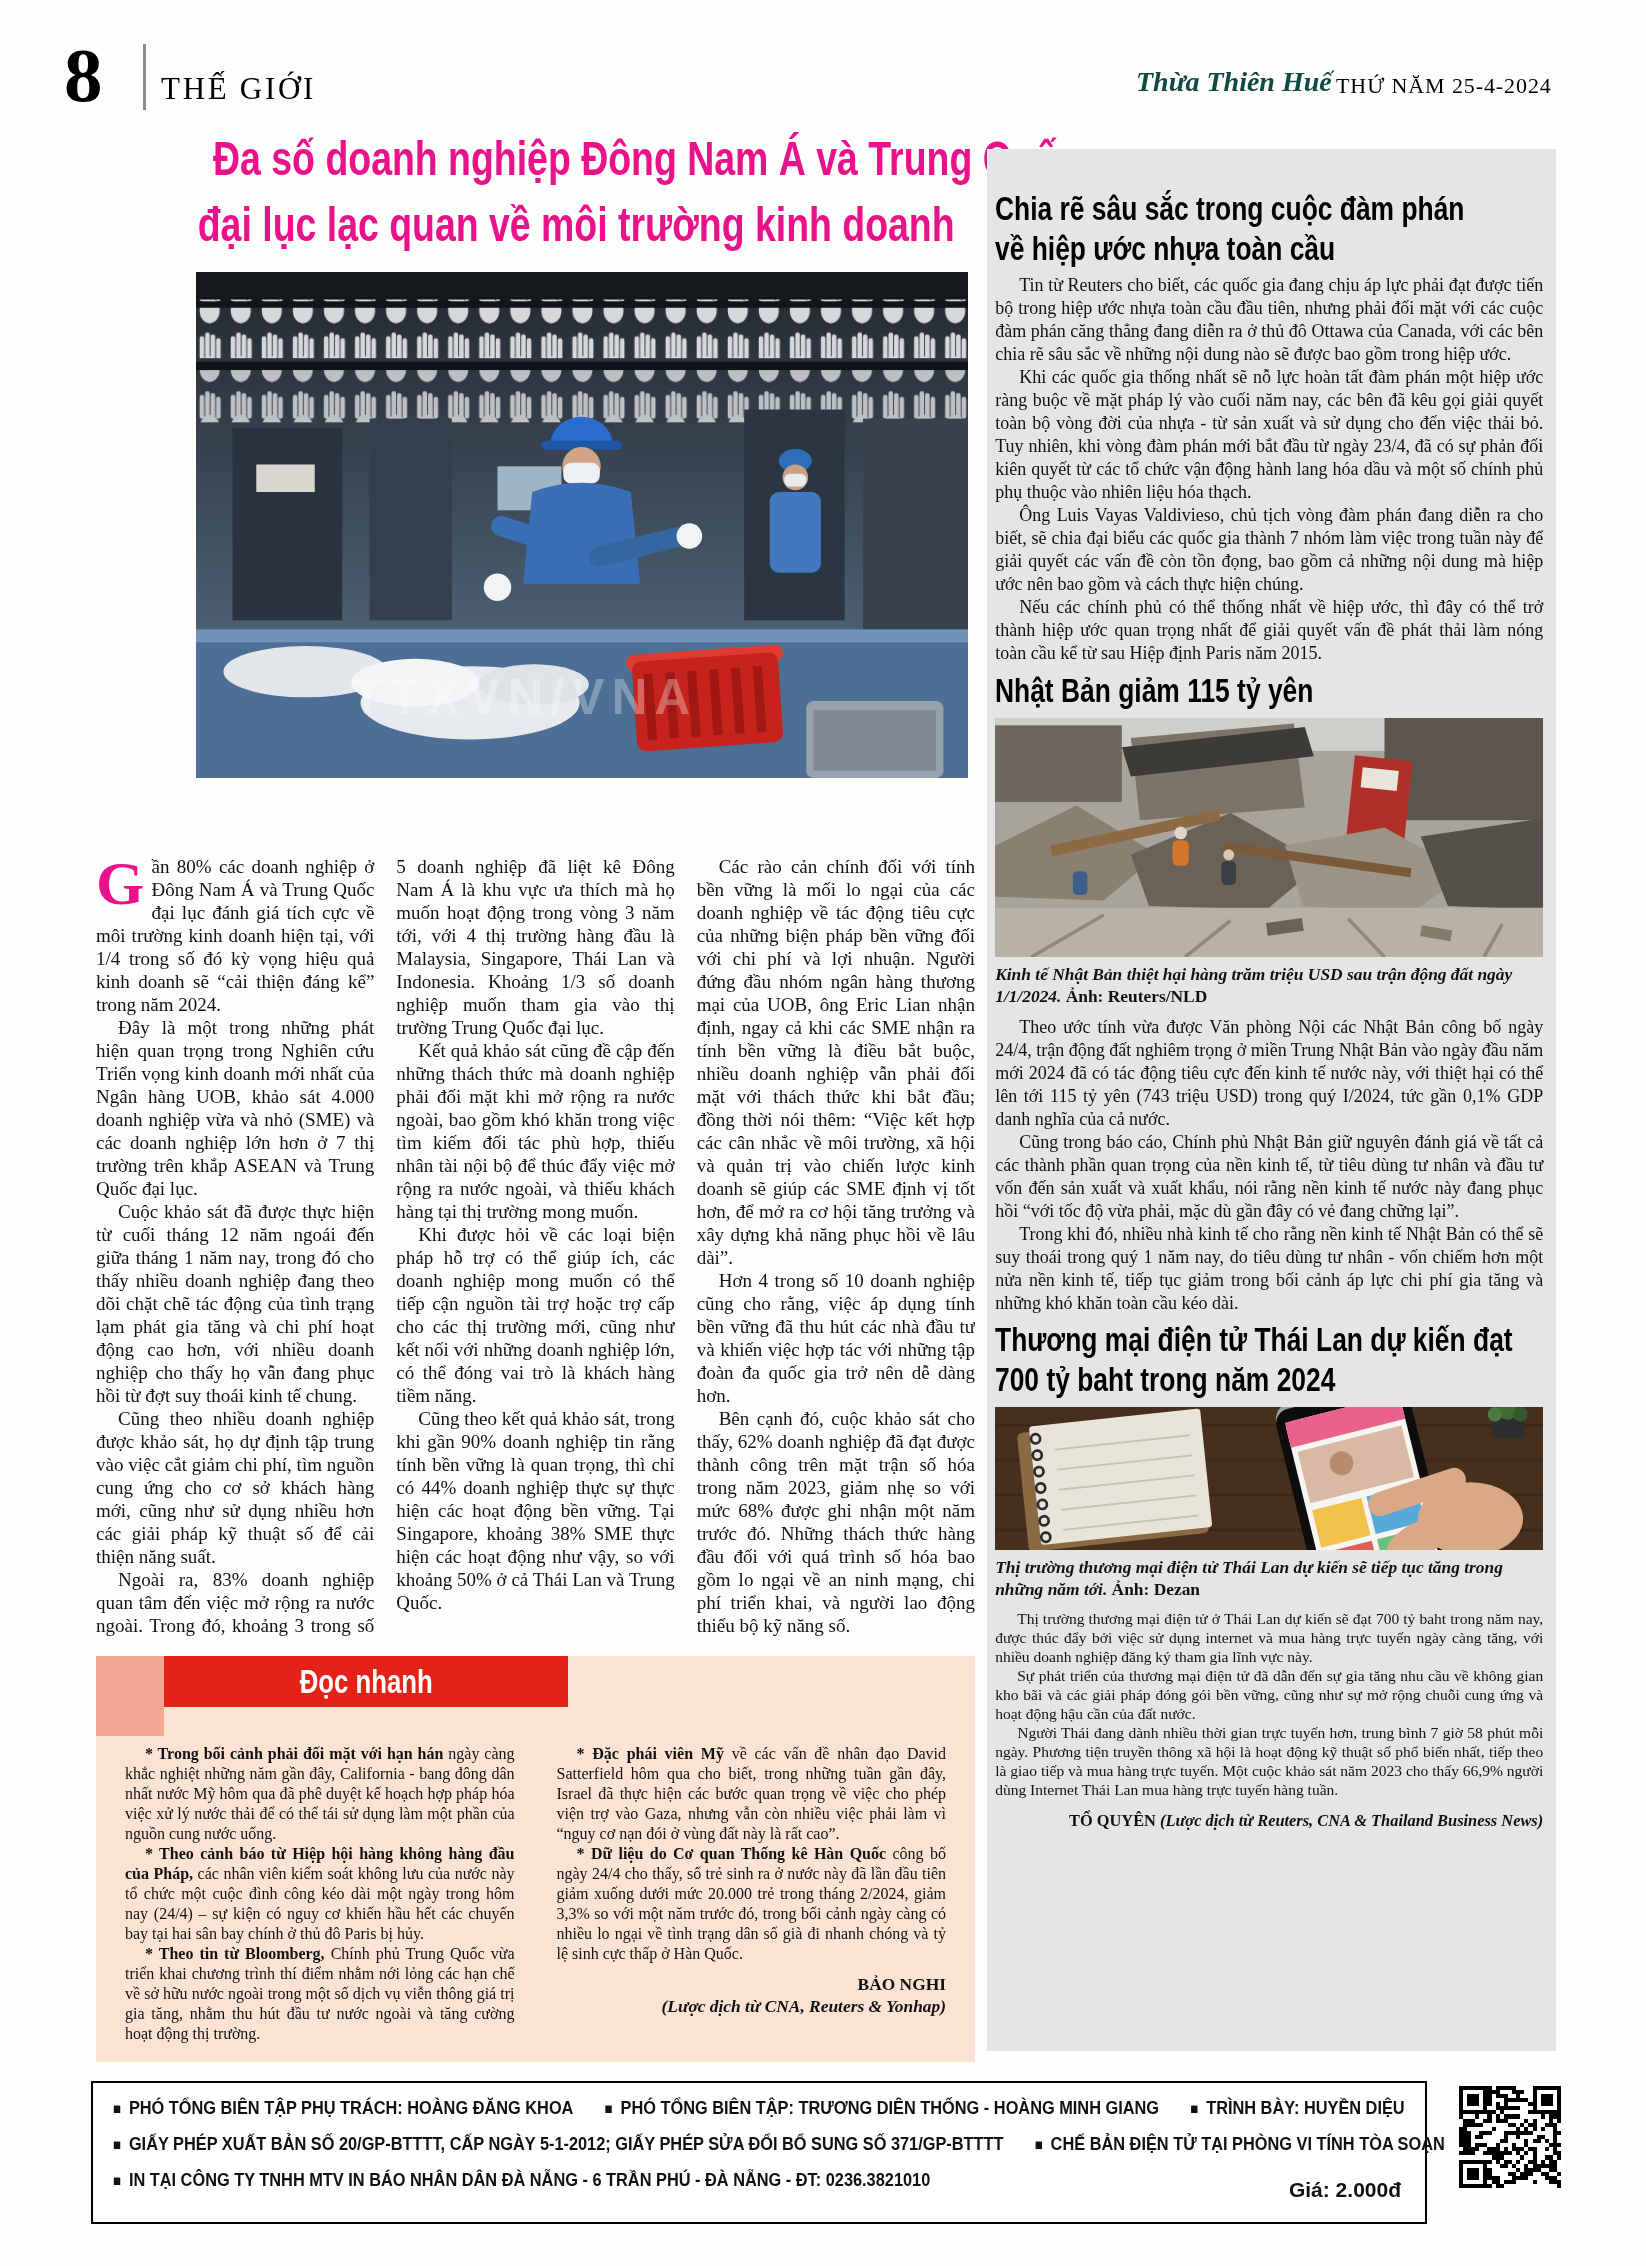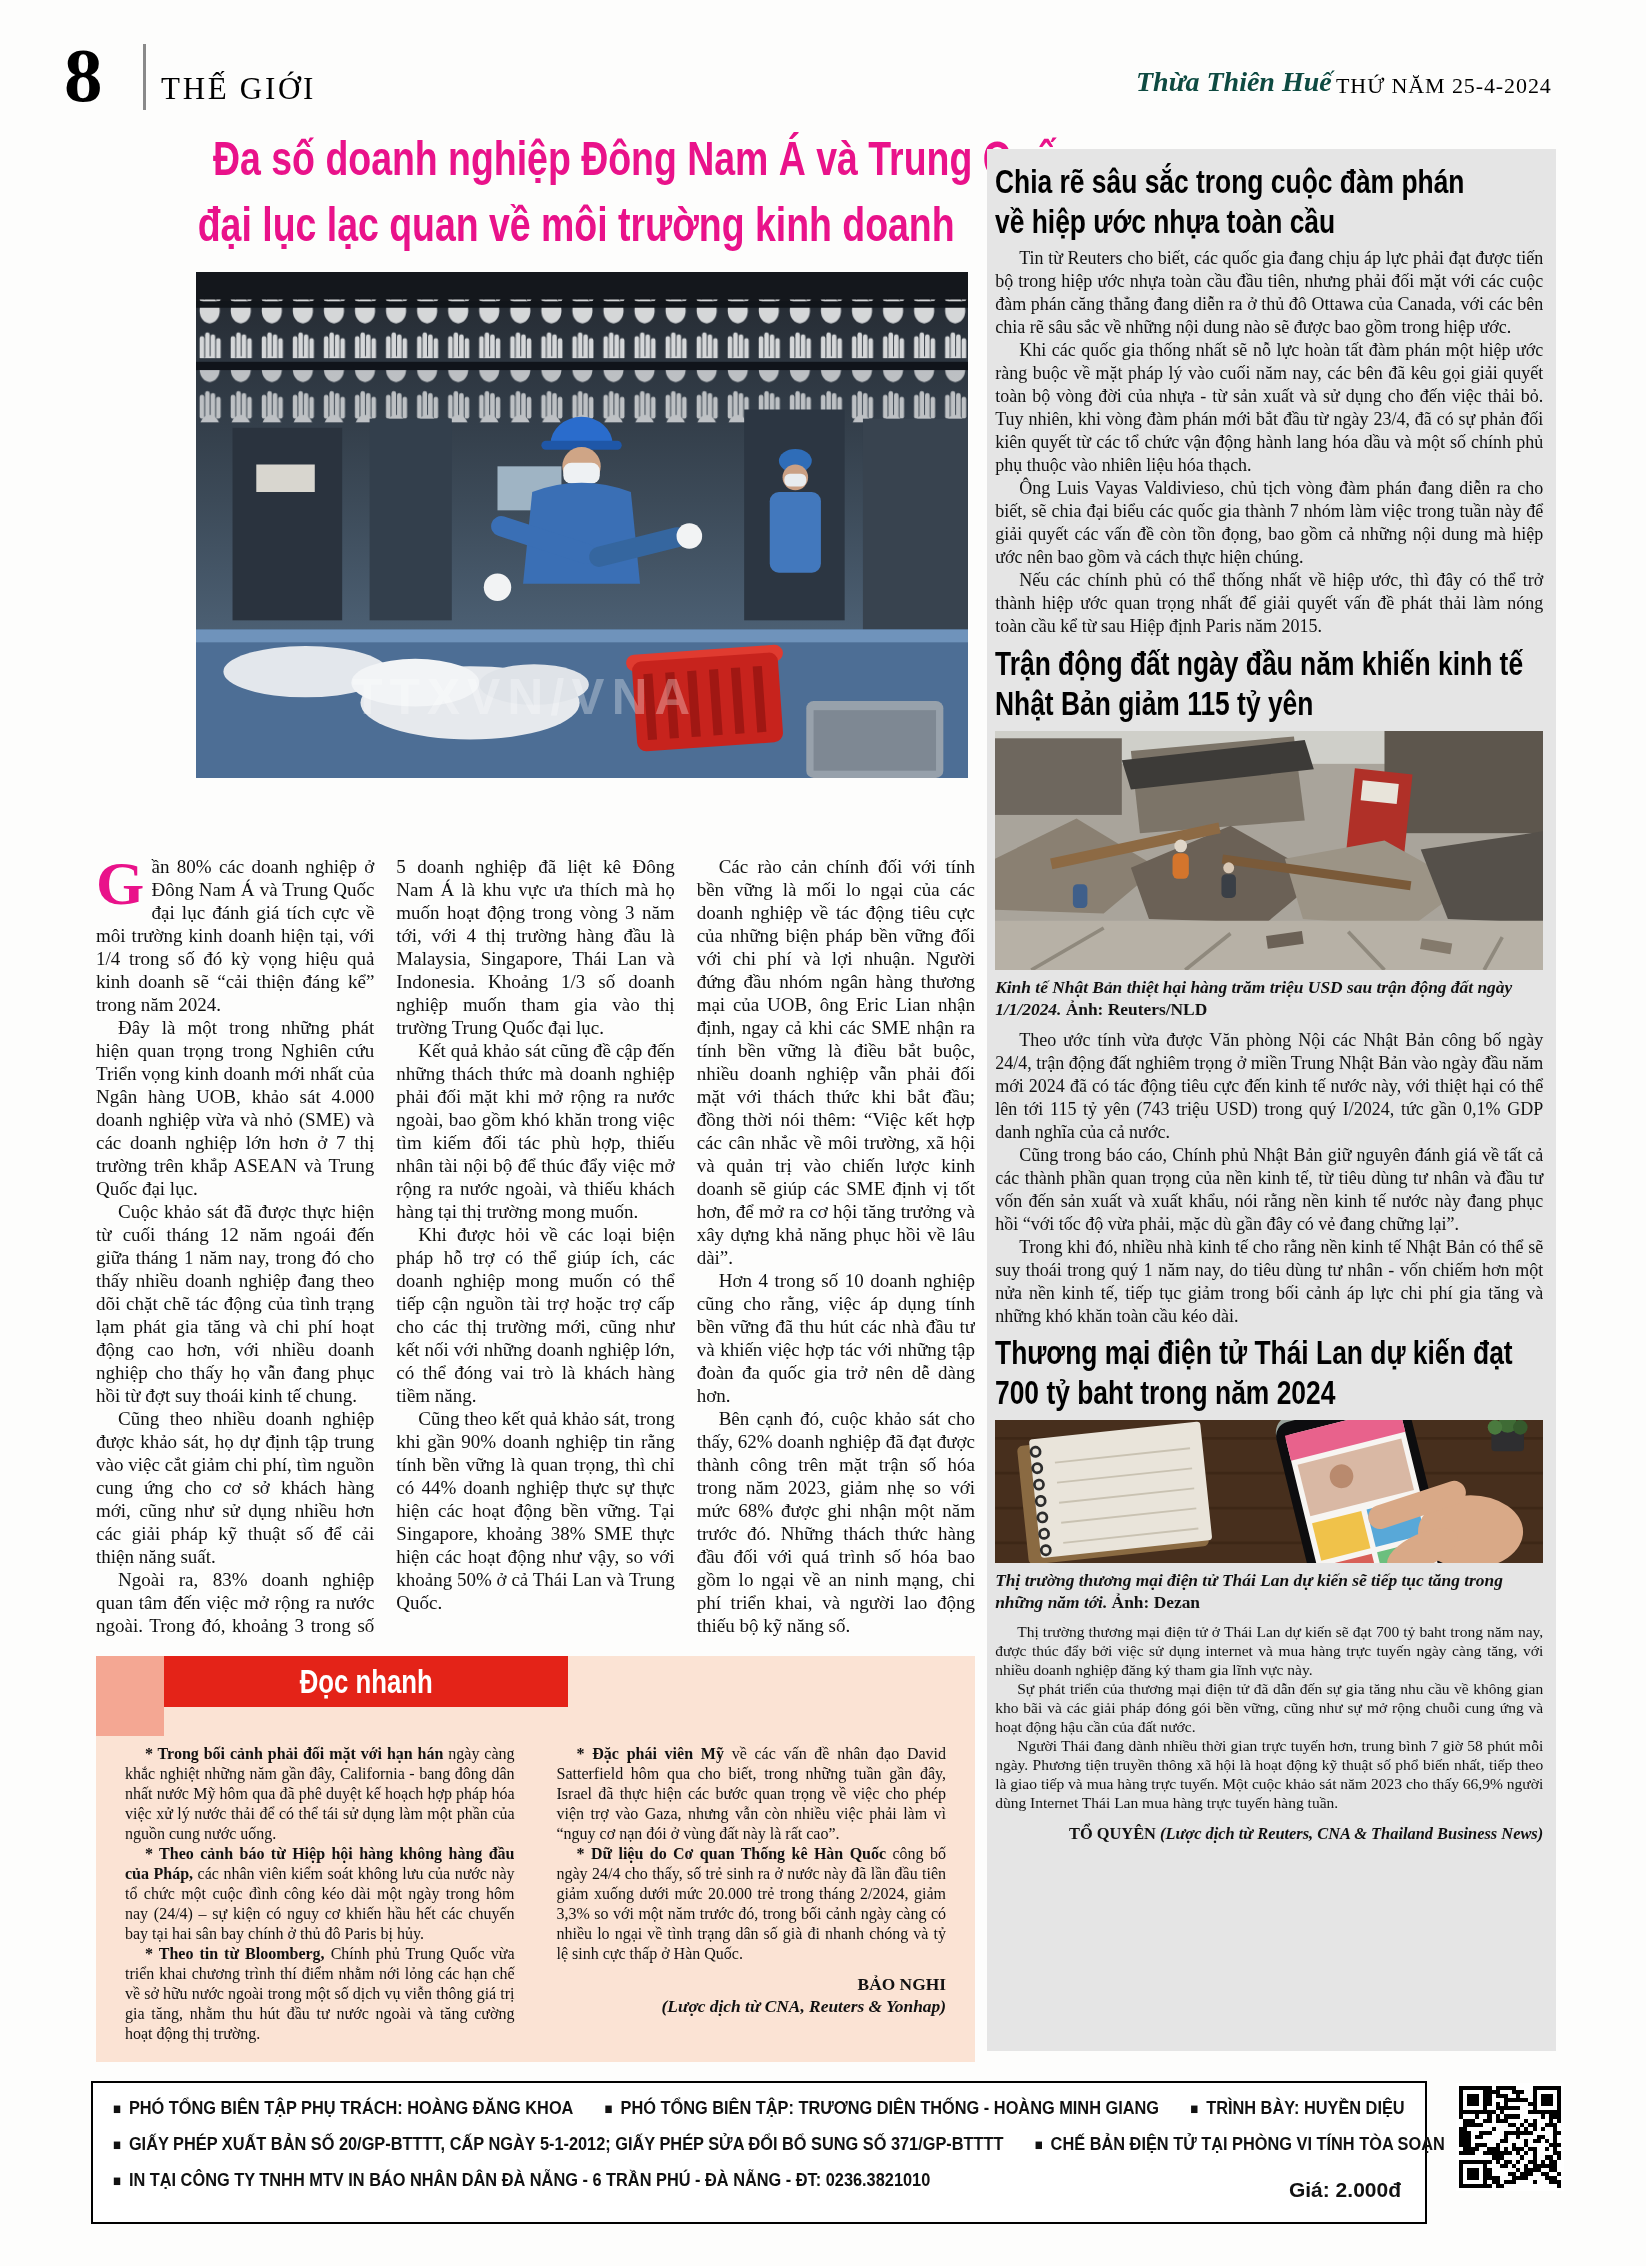--- a/index.html
+++ b/index.html
@@ -36,21 +36,21 @@
   .qtitle{font:bold 33px/51px "Liberation Sans",sans-serif;color:#fff;}
   .qcontent{position:absolute;left:29px;top:88px;width:821px;height:305px;
             column-count:2;column-gap:42px;overflow:hidden;
             font-size:16px;line-height:20px;text-align:justify;}
   .qcontent p{margin:0;text-indent:20px;}
   .qcontent .ld{font-weight:bold;}
   .qby{margin-top:9.1px;text-align:right;font-weight:bold;font-size:17.4px;line-height:22px;}
   .qby .src{font-style:italic;}
   
   .rail{position:absolute;left:987px;top:149px;width:569px;height:1902px;background:#e5e5e5;overflow:hidden;}
-  .rail-inner{padding:7.3px 12.8px 0 8.2px;}
+  .rail-inner{padding:7.3px 12.8px 0 8.2px;margin-top:27px;}
   .rh{font:bold 33px/40px "Liberation Sans",sans-serif;color:#000;margin:5.5px 0 5.5px 0;}
   .rbody{font-size:18px;line-height:23px;text-align:justify;}
   .rbody p{margin:0;text-indent:24px;}
   .rbody-sm{font-size:15.5px;line-height:19px;text-align:justify;}
   .rbody-sm p{margin:0;text-indent:22px;}
   .rphoto{width:548px;background:#999;margin:7.3px 0 5.5px 0;}
   .rphoto svg{display:block;width:100%;height:100%;}
   .rcap{font:bold italic 17.4px/22px "Liberation Serif",serif;margin:1.8px 0 9.1px 0;}
   .rcap .up{font-style:normal;}
   .rby{margin-top:11px;text-align:right;font-weight:bold;font-size:16.4px;line-height:21px;}
@@ -196,21 +196,20 @@
         <div><span class="cxl">về hiệp ước nhựa toàn cầu</span></div>
       </div>
       <div class="rbody">
         <p>Tin từ Reuters cho biết, các quốc gia đang chịu áp lực phải đạt được tiến bộ trong hiệp ước nhựa toàn cầu đầu tiên, nhưng phải đối mặt với các cuộc đàm phán căng thẳng đang diễn ra ở thủ đô Ottawa của Canada, với các bên chia rẽ sâu sắc về những nội dung nào sẽ được bao gồm trong hiệp ước.</p>
         <p>Khi các quốc gia thống nhất sẽ nỗ lực hoàn tất đàm phán một hiệp ước ràng buộc về mặt pháp lý vào cuối năm nay, các bên đã kêu gọi giải quyết toàn bộ vòng đời của nhựa - từ sản xuất và sử dụng cho đến việc thải bỏ. Tuy nhiên, khi vòng đàm phán mới bắt đầu từ ngày 23/4, đã có sự phản đối kiên quyết từ các tổ chức vận động hành lang hóa dầu và một số chính phủ phụ thuộc vào nhiên liệu hóa thạch.</p>
         <p>Ông Luis Vayas Valdivieso, chủ tịch vòng đàm phán đang diễn ra cho biết, sẽ chia đại biểu các quốc gia thành 7 nhóm làm việc trong tuần này để giải quyết các vấn đề còn tồn đọng, bao gồm cả những nội dung mà hiệp ước nên bao gồm và cách thực hiện chúng.</p>
         <p>Nếu các chính phủ có thể thống nhất về hiệp ước, thì đây có thể trở thành hiệp ước quan trọng nhất để giải quyết vấn đề phát thải làm nóng toàn cầu kể từ sau Hiệp định Paris năm 2015.</p>
       </div>
 
       <div class="rh">
-        <div><span class="cxl">Trận động đất ngày đầu năm khiến kinh tế</span></div>
         <div><span class="cxl">Nhật Bản giảm 115 tỷ yên</span></div>
       </div>
       <div class="rphoto" style="height:239px">
         <svg viewBox="0 0 605 262" preserveAspectRatio="none">
           <rect width="605" height="262" fill="#a9a49b"></rect>
           <rect width="605" height="36" fill="#cfcfc9"></rect>
           <rect x="0" y="8" width="140" height="84" fill="#6e675e"></rect>
           <rect x="430" y="0" width="175" height="112" fill="#5d564d"></rect>
           <polygon points="150,22 330,6 342,98 160,112" fill="#7c7468"></polygon>
           <polygon points="140,32 342,10 352,42 150,64" fill="#3d3b38"></polygon>

